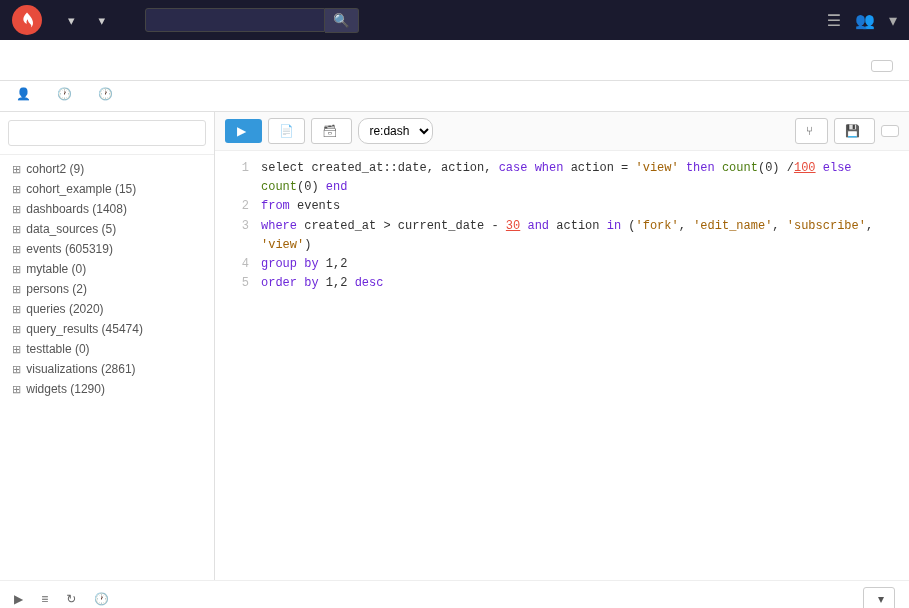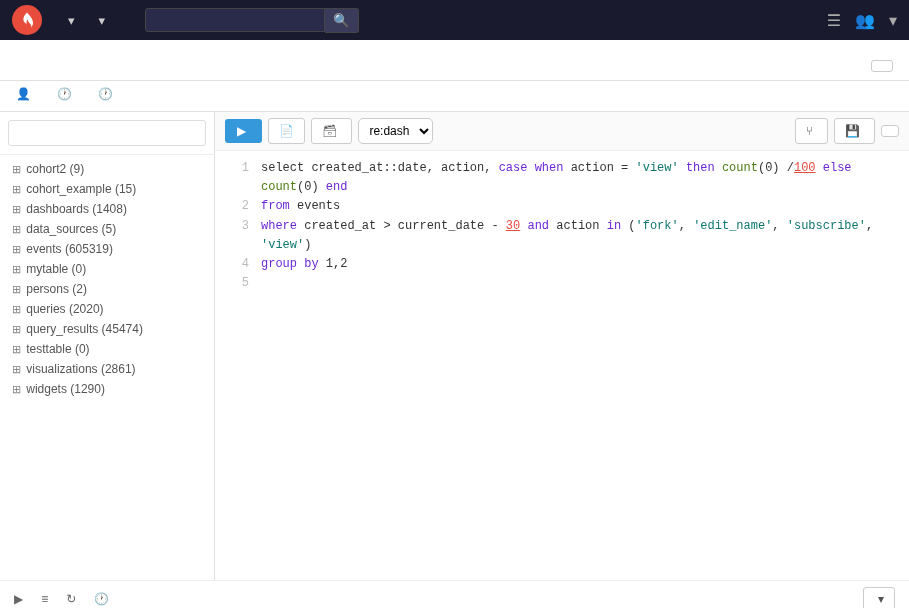--- a/index.html
+++ b/index.html
@@ -176,21 +176,21 @@
       color: #555;
       border: 1px solid #ccc;
       border-radius: 3px;
       padding: 5px 10px;
       font-size: 12px;
       cursor: pointer;
       display: flex; align-items: center; gap: 4px;
     }
     .datasource-select {
       border: 1px solid #ccc;
-      border-radius: 5px;
+      border-radius: 10px;
       padding: 4px 6px;
       font-size: 12px;
       background: #fff;
       cursor: pointer;
     }
     .toolbar-spacer { flex: 1; }
     .btn-fork, .btn-save {
       background: #fff;
       border: 1px solid #ccc;
       border-radius: 3px;
@@ -218,21 +218,21 @@
       font-family: 'Courier New', monospace;
       font-size: 12px;
       line-height: 1.6;
       overflow-y: auto;
     }
     .code-line { display: flex; }
     .line-num { color: #bbb; min-width: 24px; text-align: right; margin-right: 12px; user-select: none; }
     .code-text { color: #333; }
     .kw { color: #6d28d9; }
     .fn { color: #4d7c0f; }
-    .str { color: #0f766e; }
+    .str { color: #a16207; }
     .num { color: #e74c3c; text-decoration: underline; }
 
     
     .stats-bar {
       background: #fff;
       border-top: 1px solid #eee;
       border-bottom: 1px solid #ddd;
       padding: 6px 14px;
       display: flex;
       align-items: center;
@@ -418,20 +418,21 @@
         <div class="code-line">
           <span class="line-num">3</span>
           <span class="code-text"><span class="kw">where</span> created_at &gt; current_date - <span class="num">30</span> <span class="kw">and</span> action <span class="kw">in</span> (<span class="str">'fork'</span>, <span class="str">'edit_name'</span>, <span class="str">'subscribe'</span>, <span class="str">'view'</span>)</span>
         </div>
         <div class="code-line">
           <span class="line-num">4</span>
           <span class="code-text"><span class="kw">group</span> <span class="kw">by</span> 1,2</span>
         </div>
         <div class="code-line">
           <span class="line-num">5</span>
+          <span class="code-text"><span class="kw">order</span> <span class="kw">by</span> 1,2 <span class="kw">desc</span></span>
         </div>
       </div>
   </div>
 </div>
 
 <div class="stats-bar">
   <span>
     <span>▶</span>
     <span></span>
     <span></span>

